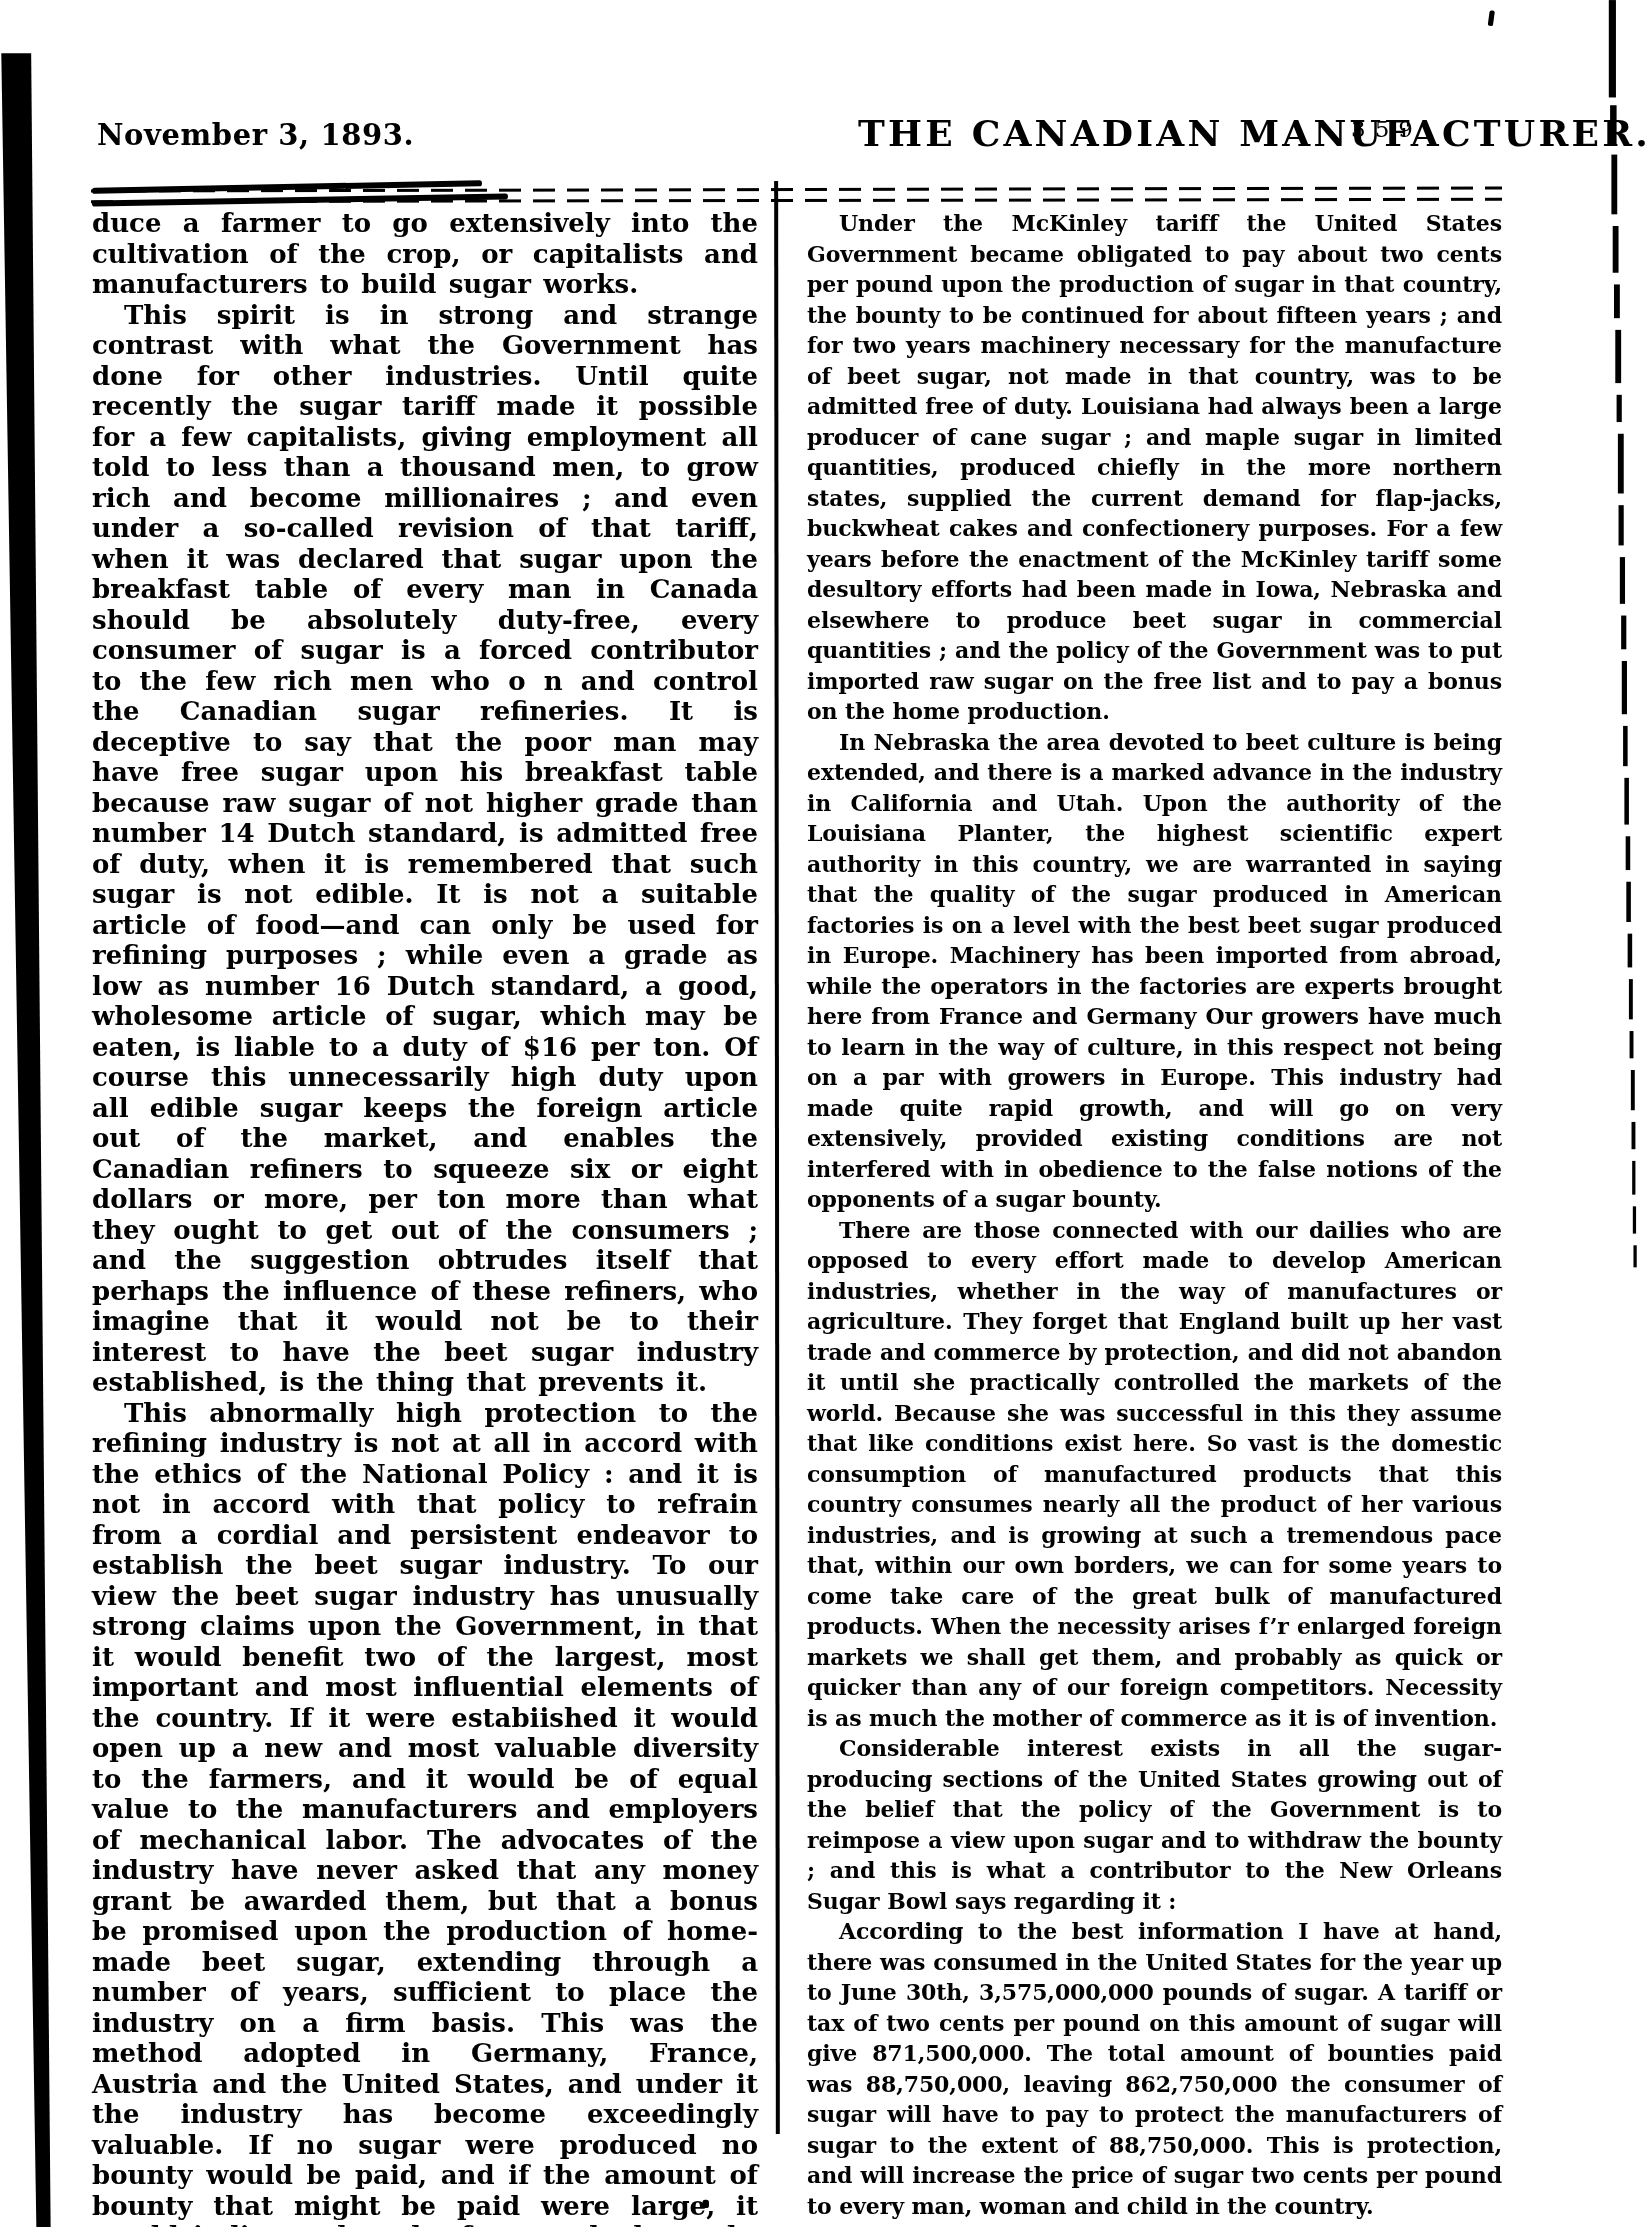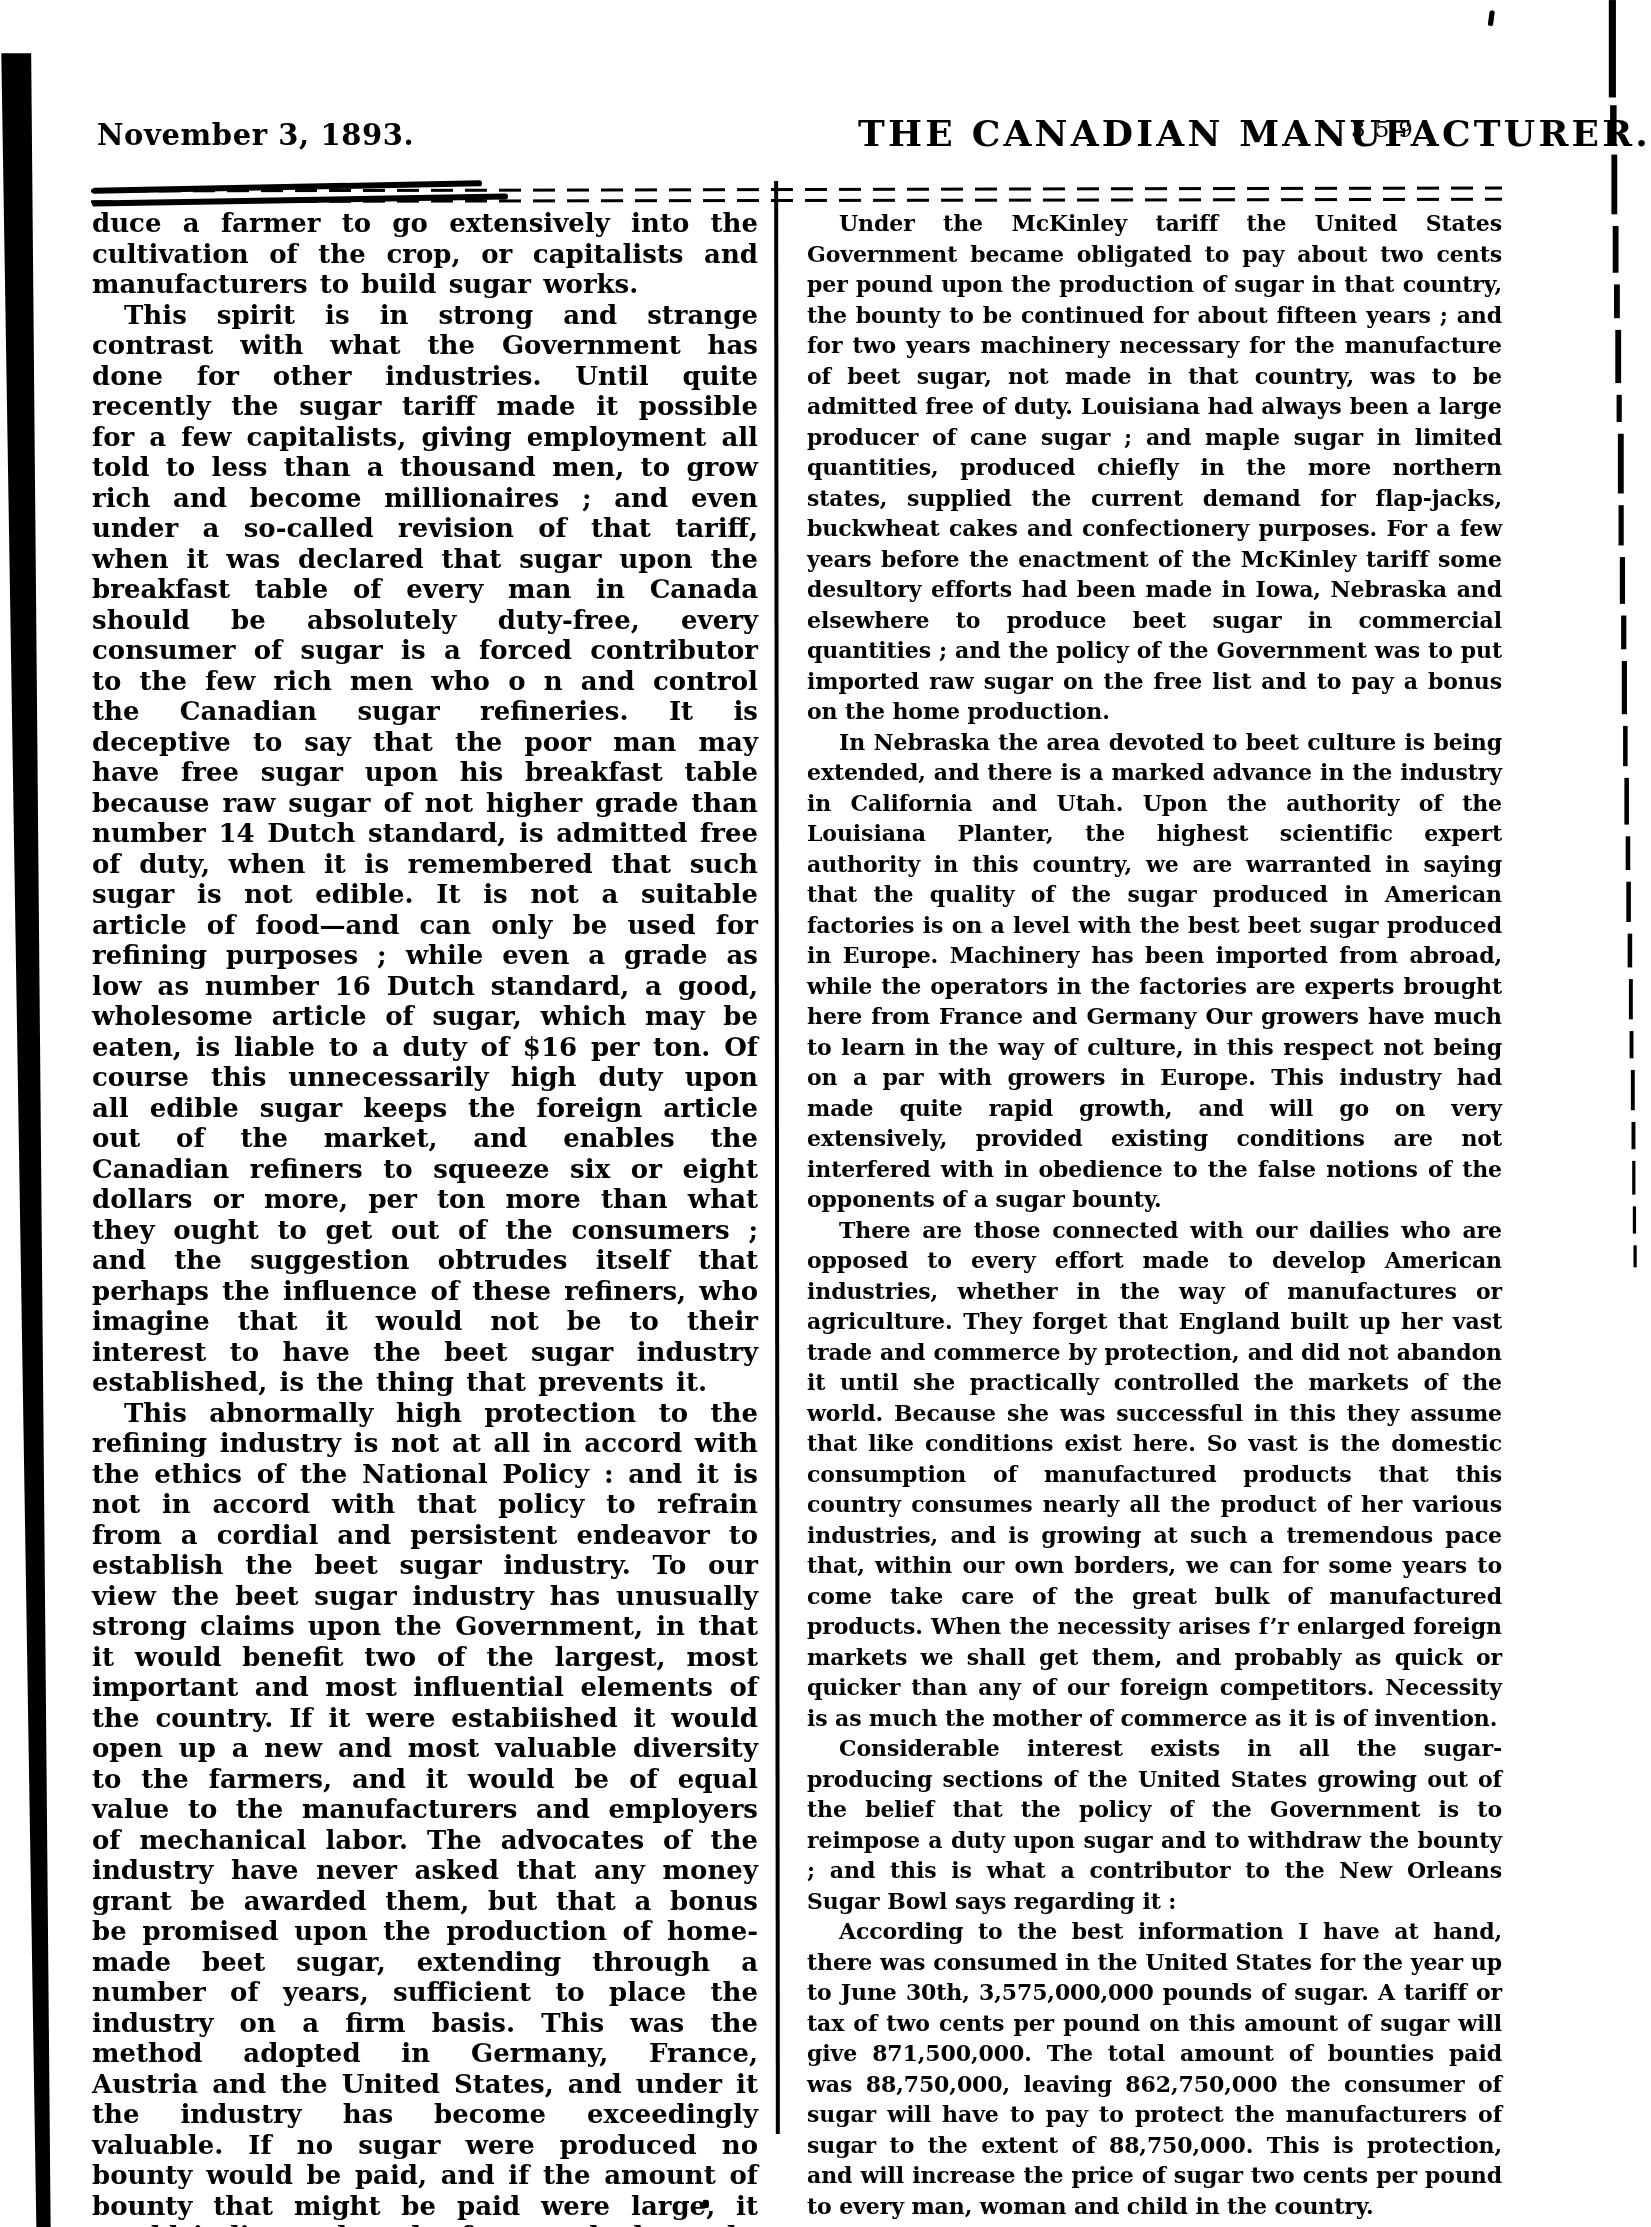--- a/index.html
+++ b/index.html
@@ -94,20 +94,20 @@
       <p>This spirit is in strong and strange contrast with what the Government has done for other industries. Until quite recently the sugar tariff made it possible for a few capitalists, giving employment all told to less than a thousand men, to grow rich and become millionaires ; and even under a so-called revision of that tariff, when it was declared that sugar upon the breakfast table of every man in Canada should be absolutely duty-free, every consumer of sugar is a forced contributor to the few rich men who o n and control the Canadian sugar refineries. It is deceptive to say that the poor man may have free sugar upon his breakfast table because raw sugar of not higher grade than number 14 Dutch standard, is admitted free of duty, when it is remembered that such sugar is not edible. It is not a suitable article of food—and can only be used for refining purposes ; while even a grade as low as number 16 Dutch standard, a good, wholesome article of sugar, which may be eaten, is liable to a duty of $16 per ton. Of course this unnecessarily high duty upon all edible sugar keeps the foreign article out of the market, and enables the Canadian refiners to squeeze six or eight dollars or more, per ton more than what they ought to get out of the consumers ; and the suggestion obtrudes itself that perhaps the influence of these refiners, who imagine that it would not be to their interest to have the beet sugar industry established, is the thing that prevents it.</p>
       <p>This abnormally high protection to the refining industry is not at all in accord with the ethics of the National Policy : and it is not in accord with that policy to refrain from a cordial and persistent endeavor to establish the beet sugar industry. To our view the beet sugar industry has unusually strong claims upon the Government, in that it would benefit two of the largest, most important and most influential elements of the country. If it were estabiished it would open up a new and most valuable diversity to the farmers, and it would be of equal value to the manufacturers and employers of mechanical labor. The advocates of the industry have never asked that any money grant be awarded them, but that a bonus be promised upon the production of home-made beet sugar, extending through a number of years, sufficient to place the industry on a firm basis. This was the method adopted in Germany, France, Austria and the United States, and under it the industry has become exceedingly valuable. If no sugar were produced no bounty would be paid, and if the amount of bounty that might be paid were large, it would indicate that the farmers had caught onto a good thing. Proper encouragement of the industry would include the admission duty free of such machinery necessary in the manufa ure of beet sugar as was not made in Canada. This is what was done in the United States, the exemption from duty of such machinery extending through some two years after the passage of the law.</p>
       <p>Canada should have the beet sugar industry.</p>
 
     </div>
 
     <div class="col right-col">
       <p>Under the McKinley tariff the United States Government became obligated to pay about two cents per pound upon the production of sugar in that country, the bounty to be continued for about fifteen years ; and for two years machinery necessary for the manufacture of beet sugar, not made in that country, was to be admitted free of duty. Louisiana had always been a large producer of cane sugar ; and maple sugar in limited quantities, produced chiefly in the more northern states, supplied the current demand for flap-jacks, buckwheat cakes and confectionery purposes. For a few years before the enactment of the McKinley tariff some desultory efforts had been made in Iowa, Nebraska and elsewhere to produce beet sugar in commercial quantities ; and the policy of the Government was to put imported raw sugar on the free list and to pay a bonus on the home production.</p>
       <p>In Nebraska the area devoted to beet culture is being extended, and there is a marked advance in the industry in California and Utah. Upon the authority of the Louisiana Planter, the highest scientific expert authority in this country, we are warranted in saying that the quality of the sugar produced in American factories is on a level with the best beet sugar produced in Europe. Machinery has been imported from abroad, while the operators in the factories are experts brought here from France and Germany  Our growers have much to learn in the way of culture, in this respect not being on a par with growers in Europe. This industry had made quite rapid growth, and will go on very extensively, provided existing conditions are not interfered with in obedience to the false notions of the opponents of a sugar bounty.</p>
       <p>There are those connected with our dailies who are opposed to every effort made to develop American industries, whether in the way of manufactures or agriculture. They forget that England built up her vast trade and commerce by protection, and did not abandon it until she practically controlled the markets of the world. Because she was successful in this they assume that like conditions exist here. So vast is the domestic consumption of manufactured products that this country consumes nearly all the product of her various industries, and is growing at such a tremendous pace that, within our own borders, we can for some years to come take care of the great bulk of manufactured products. When the necessity arises f’r enlarged foreign markets we shall get them, and probably as quick or quicker than any of our foreign competitors. Necessity is as much the mother of commerce as it is of invention.</p>
-      <p>Considerable interest exists in all the sugar-producing sections of the United States growing out of the belief that the policy of the Government is to reimpose a duty upon sugar and to withdraw the bounty ; and this is what a contributor to the New Orleans Sugar Bowl says regarding it :</p>
+      <p>Considerable interest exists in all the sugar-producing sections of the United States growing out of the belief that the policy of the Government is to reimpose a view upon sugar and to withdraw the bounty ; and this is what a contributor to the New Orleans Sugar Bowl says regarding it :</p>
       <p>According to the best information I have at hand, there was consumed in the United States for the year up to June 30th, 3,575,000,000 pounds of sugar. A tariff or tax of two cents per pound on this amount of sugar will give 871,500,000. The total amount of bounties paid was 88,750,000, leaving 862,750,000 the consumer of sugar will have to pay to protect the manufacturers of sugar to the extent of 88,750,000. This is protection, and will increase the price of sugar two cents per pound to every man, woman and child in the country.</p>
 
     </div>
   </div>
 
 </div>
 
 
 </body></html>

